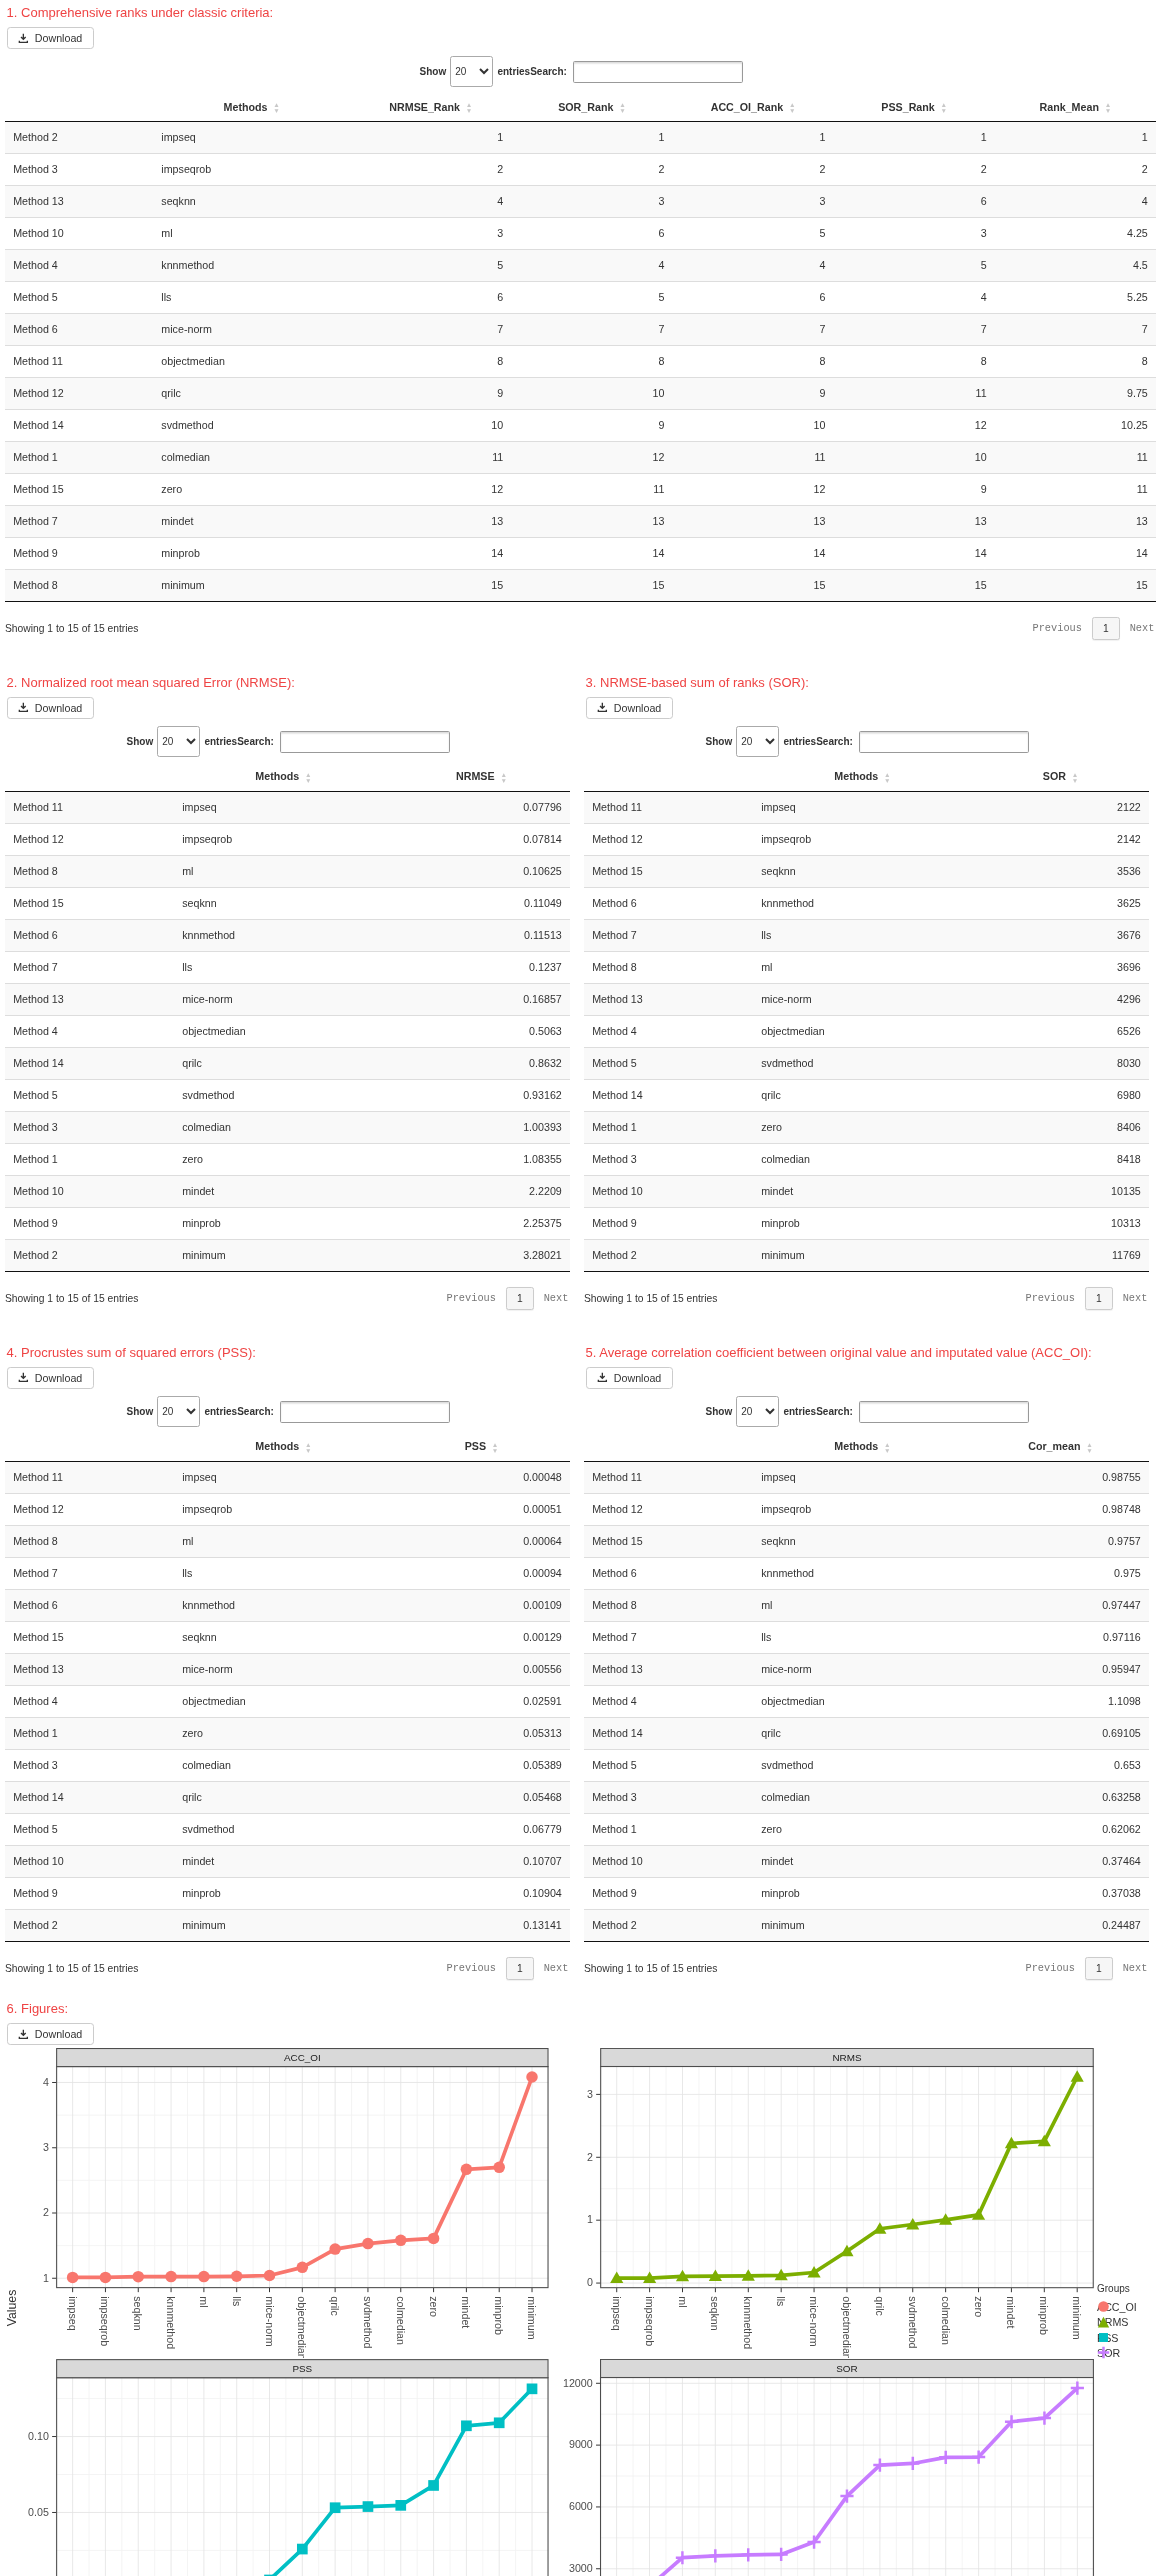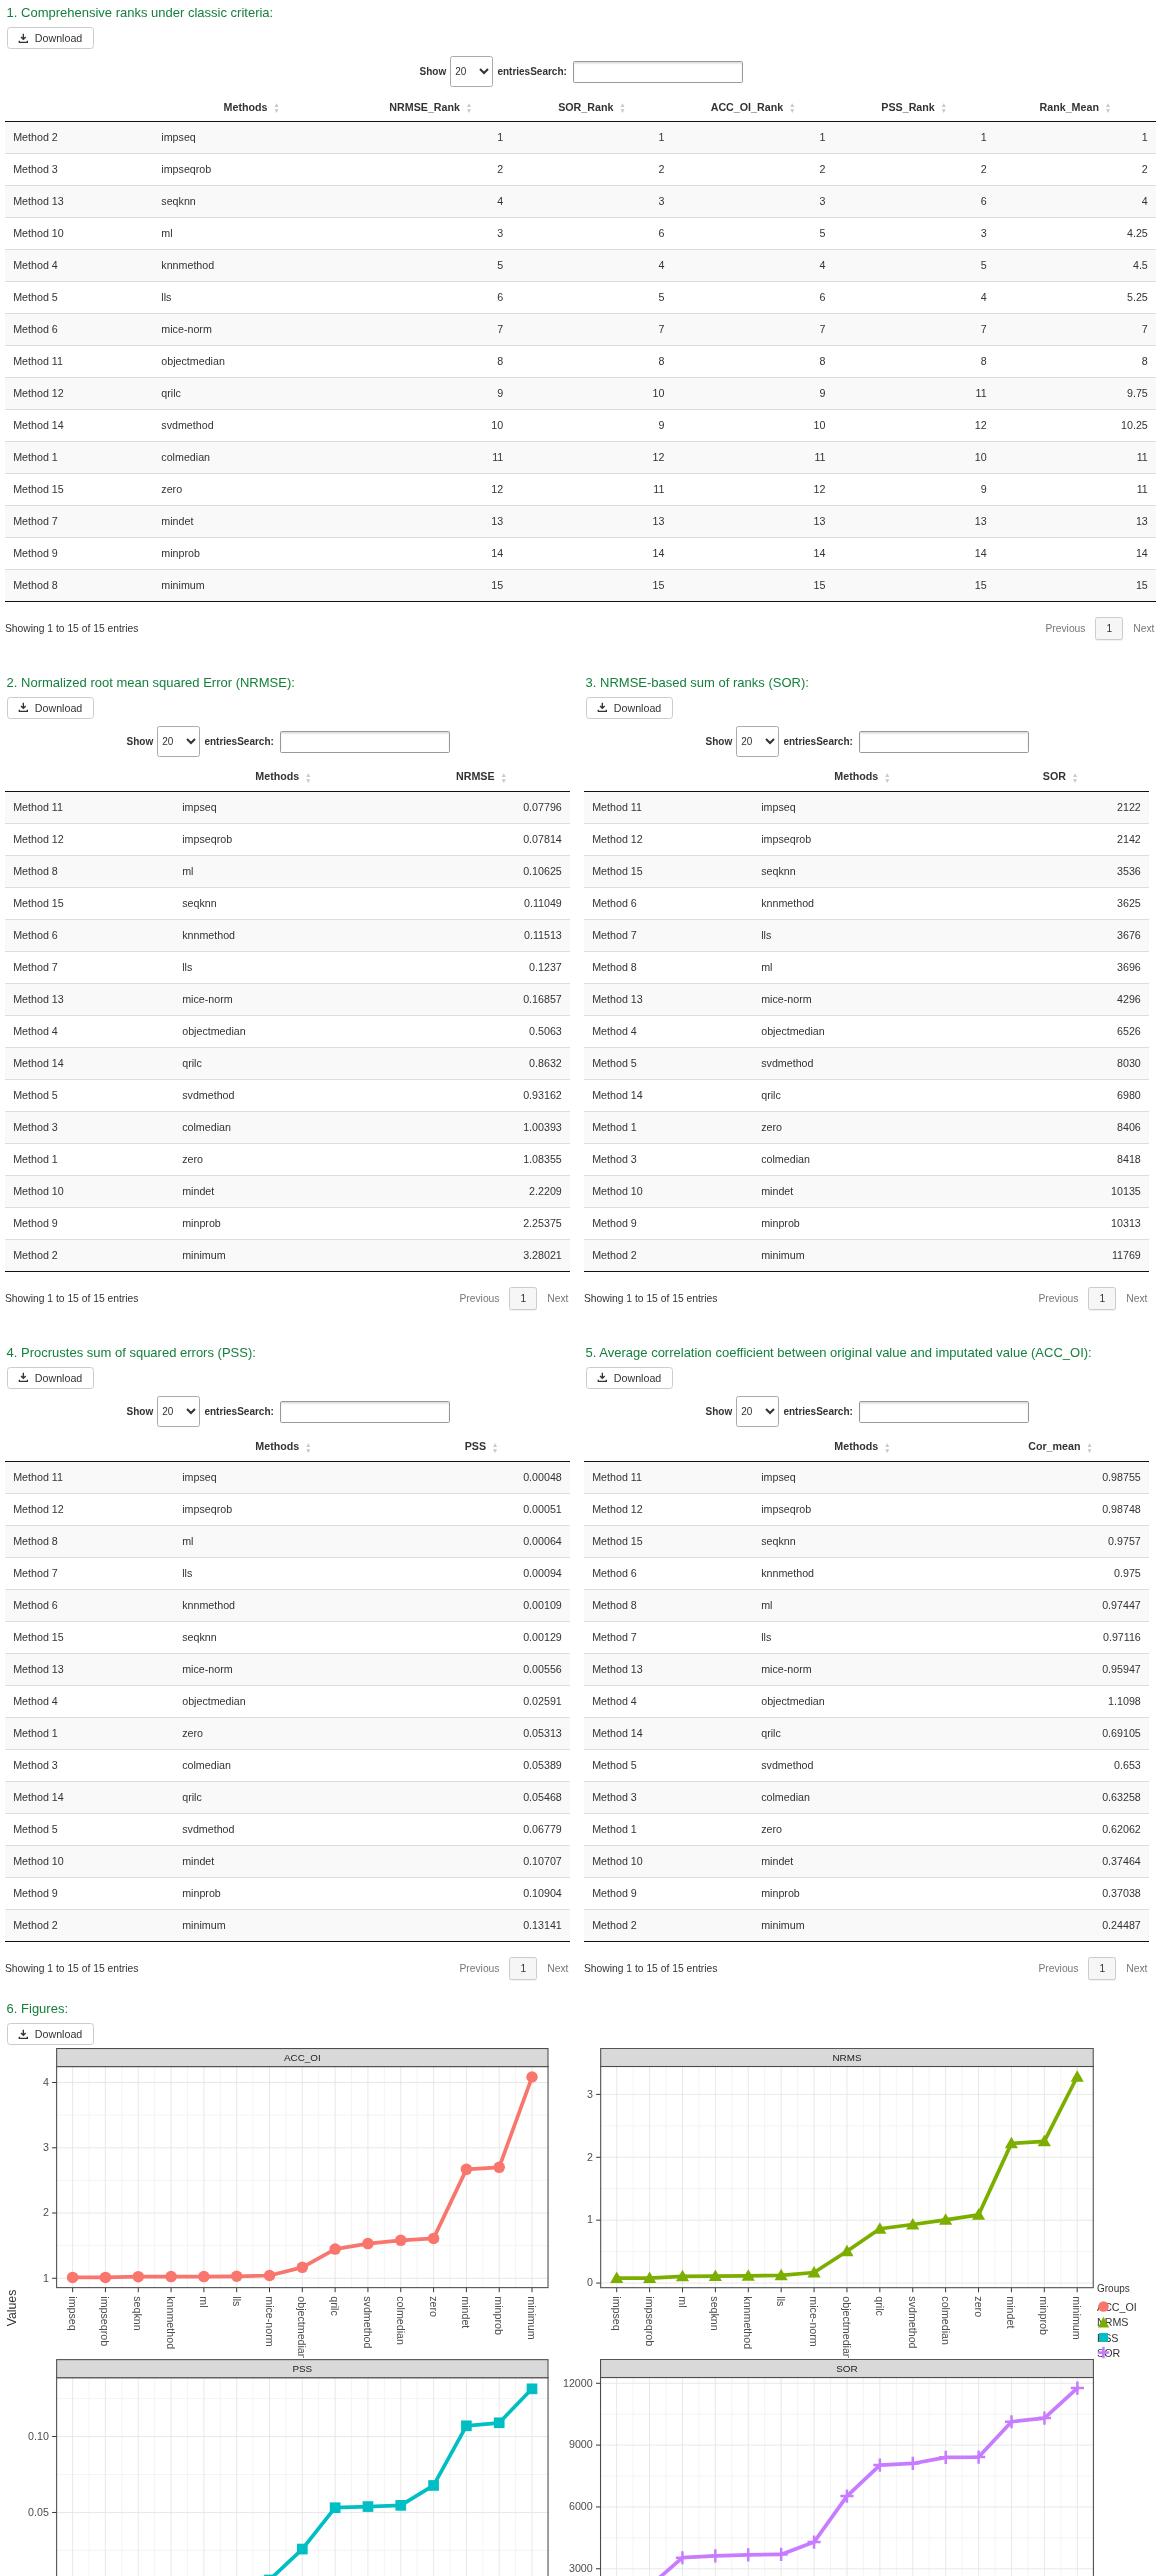--- a/index.html
+++ b/index.html
@@ -1,18 +1,18 @@
 <!DOCTYPE html>
 <html style="font-size:13px"><head>
 <meta charset="utf-8">
 <style>
   html,body{margin:0;padding:0;background:#fff;}
   body{width:1161px;box-sizing:border-box;padding:5px 5px 0 5px;
        font-family:"Liberation Sans",sans-serif;color:#333;}
-  h2.sec{font-size:13px;font-weight:400;margin:0 0 3.3px 1.6px;color:#15803d;line-height:1.3;}
+  h2.sec{font-size:13px;font-weight:400;margin:0 0 3.3px 1.6px;color:#ef4444;line-height:1.3;}
   .btn-dl{display:inline-flex;align-items:center;gap:5.8px;border:0.8px solid #ccc;border-radius:3.3px;
           background:#fff;padding:4.1px 10.7px;font-size:10.7px;color:#333;cursor:pointer;margin:1.6px 0 0 1.6px;}
   .dt-controls{display:flex;justify-content:center;align-items:center;margin-top:7.4px;
                font-size:10px;font-weight:700;color:#333;}
   .show-group{display:flex;align-items:center;gap:4.1px;margin-left:1.6px;}
   .show-group select{width:43px;height:31px;border:0.8px solid #aaa;border-radius:2.5px;font-size:10px;
                      font-family:"Liberation Sans",sans-serif;background:#fff;color:#333;}
   .search-group{display:flex;align-items:center;}
   .search-group input{margin-left:6.6px;width:161px;height:20px;border:0.8px solid #999;border-radius:1.6px;
                       box-shadow:inset 0 1.6px 1.6px rgba(0,0,0,0.15);outline:none;padding:0 3.3px;
@@ -25,21 +25,21 @@
   table.dtable tbody tr:first-child td{border-top:none;}
   table.dtable tbody tr:nth-child(odd){background:#f9f9f9;}
   table.dtable tbody tr:last-child td{border-bottom:0.8px solid #111;}
   td.rowname,td.mname{text-align:left;color:#333;}
   td.num{text-align:right;padding-right:11.5px;}
   .sort{display:inline-flex;flex-direction:column;font-size:6.6px;line-height:5.8px;color:#c8c8c8;
         margin-left:5.8px;vertical-align:middle;font-style:normal;}
   .dt-footer{display:flex;justify-content:space-between;align-items:center;margin-top:15px;
              font-size:10.3px;color:#333;}
   .pager{display:flex;align-items:center;gap:10px;color:#777;margin-right:1.6px;}
-  .pager .pg{cursor:pointer;}
+  .pager .pg{cursor:pointer;font-family:Liberation Mono, monospace;}
   .page-btn{border:0.8px solid #ccc;border-radius:2.5px;background:#f6f6f6;color:#333;
             padding:5px 10px;cursor:pointer;box-shadow:0 0.8px 0.8px rgba(0,0,0,0.06);}
   .two-col{display:flex;gap:14px;margin-top:35px;align-items:flex-start;}
   .half{width:565px;flex:none;}
   .sec6{margin-top:21.4px;}
   .figwrap{position:relative;height:651px;margin-top:3.3px;}
   .figwrap svg{position:absolute;}
   .values-label{position:absolute;left:-18px;top:253px;width:49px;text-align:center;
                 transform:rotate(-90deg);font-size:12.3px;color:#333;}
   .legend{position:absolute;left:1092px;top:235px;font-size:10.7px;color:#333;}

